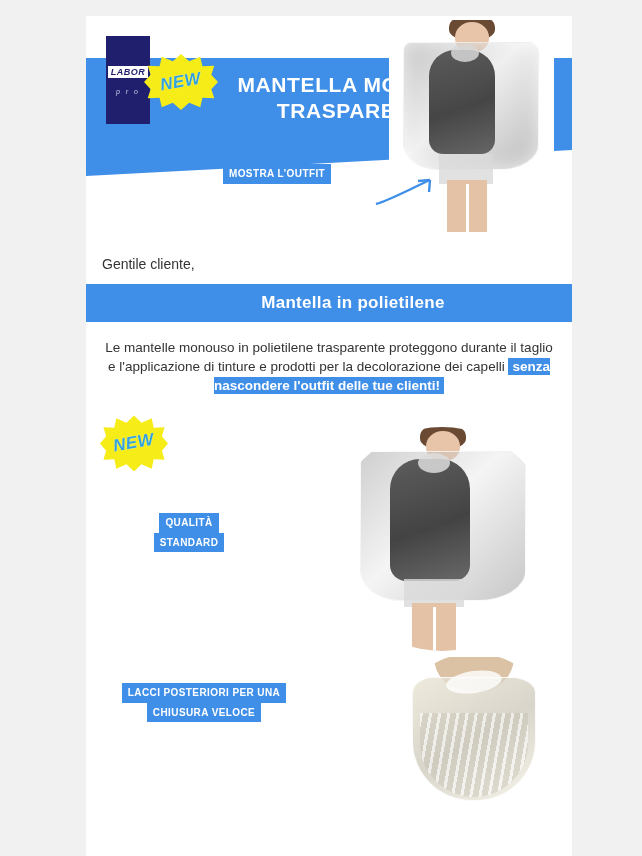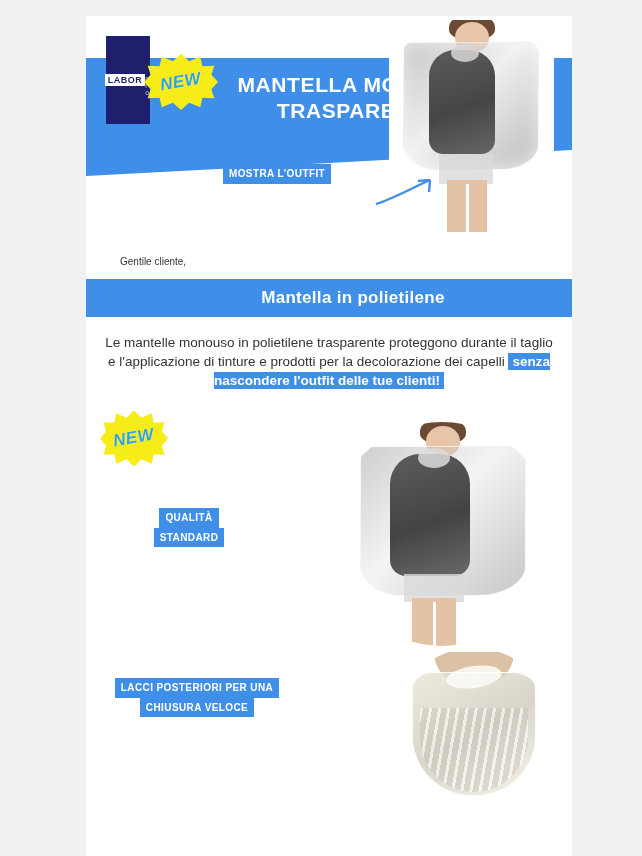--- a/index.html
+++ b/index.html
@@ -41,22 +41,22 @@
     width: 486px; height: 26px;
     background: #3f8fe8;
     clip-path: polygon(0 0, 486px 0, 0 26px);
   }
   .logo-box {
     position: absolute;
     left: 20px; top: 20px;
     width: 44px; height: 88px;
     background: #1f1f6e;
     color: #ffffff;
-    display: flex; flex-direction: row;
-    align-items: center; justify-content: center;
+    display: flex; flex-direction: column;
+    align-items: center; justify-content: center; font-style: italic;
   }
   .logo-box .logo-main {
     font-size: 9px; font-weight: bold; letter-spacing: .5px;
     background: #ffffff; color: #1f1f6e;
     padding: 1px 3px;
   }
   .logo-box .logo-sub {
     font-size: 7px; letter-spacing: 2px; margin-top: 10px;
     color: #cfcfe8;
   }
@@ -163,23 +163,22 @@
     padding: 2px 6px;
     display: inline-block;
     text-transform: uppercase;
   }
   .hero-callout { left: 96px; top: 148px; width: 190px; text-align: center; }
   .arrow-svg { position: absolute; left: 288px; top: 158px; }
 
   
   .salutation {
     padding: 24px 20px 12px 16px;
-    font-size: 10px;
+    font-size: 14px;
     color: #333333;
-    margin-left: 18px;
   }
 
   
   .section-bar {
     height: 38px;
     background: #3f8fe8;
     color: #ffffff;
     display: flex; align-items: center; justify-content: center;
     font-size: 17px; font-weight: bold;
     letter-spacing: .3px;
@@ -259,21 +258,21 @@
   .circle-photo .cp-gap {
     position: absolute; left: 103px; top: 180px;
     width: 3px; height: 44px; background: #ffffff;
   }
 
   
   .bottom {
     position: relative;
     height: 170px;
   }
-  .bot-callout { left: 3px; top: 30px; width: 216px; text-align: center; }
+  .bot-callout { left: 10px; top: 30px; width: 216px; text-align: center; }
   .circle-photo2 {
     position: absolute;
     right: 18px; top: 0px;
     width: 160px; height: 160px;
     border-radius: 50%;
     background: #ffffff;
     overflow: hidden;
   }
   .cp2-neck {
     position: absolute; left: 40px; top: 4px;

